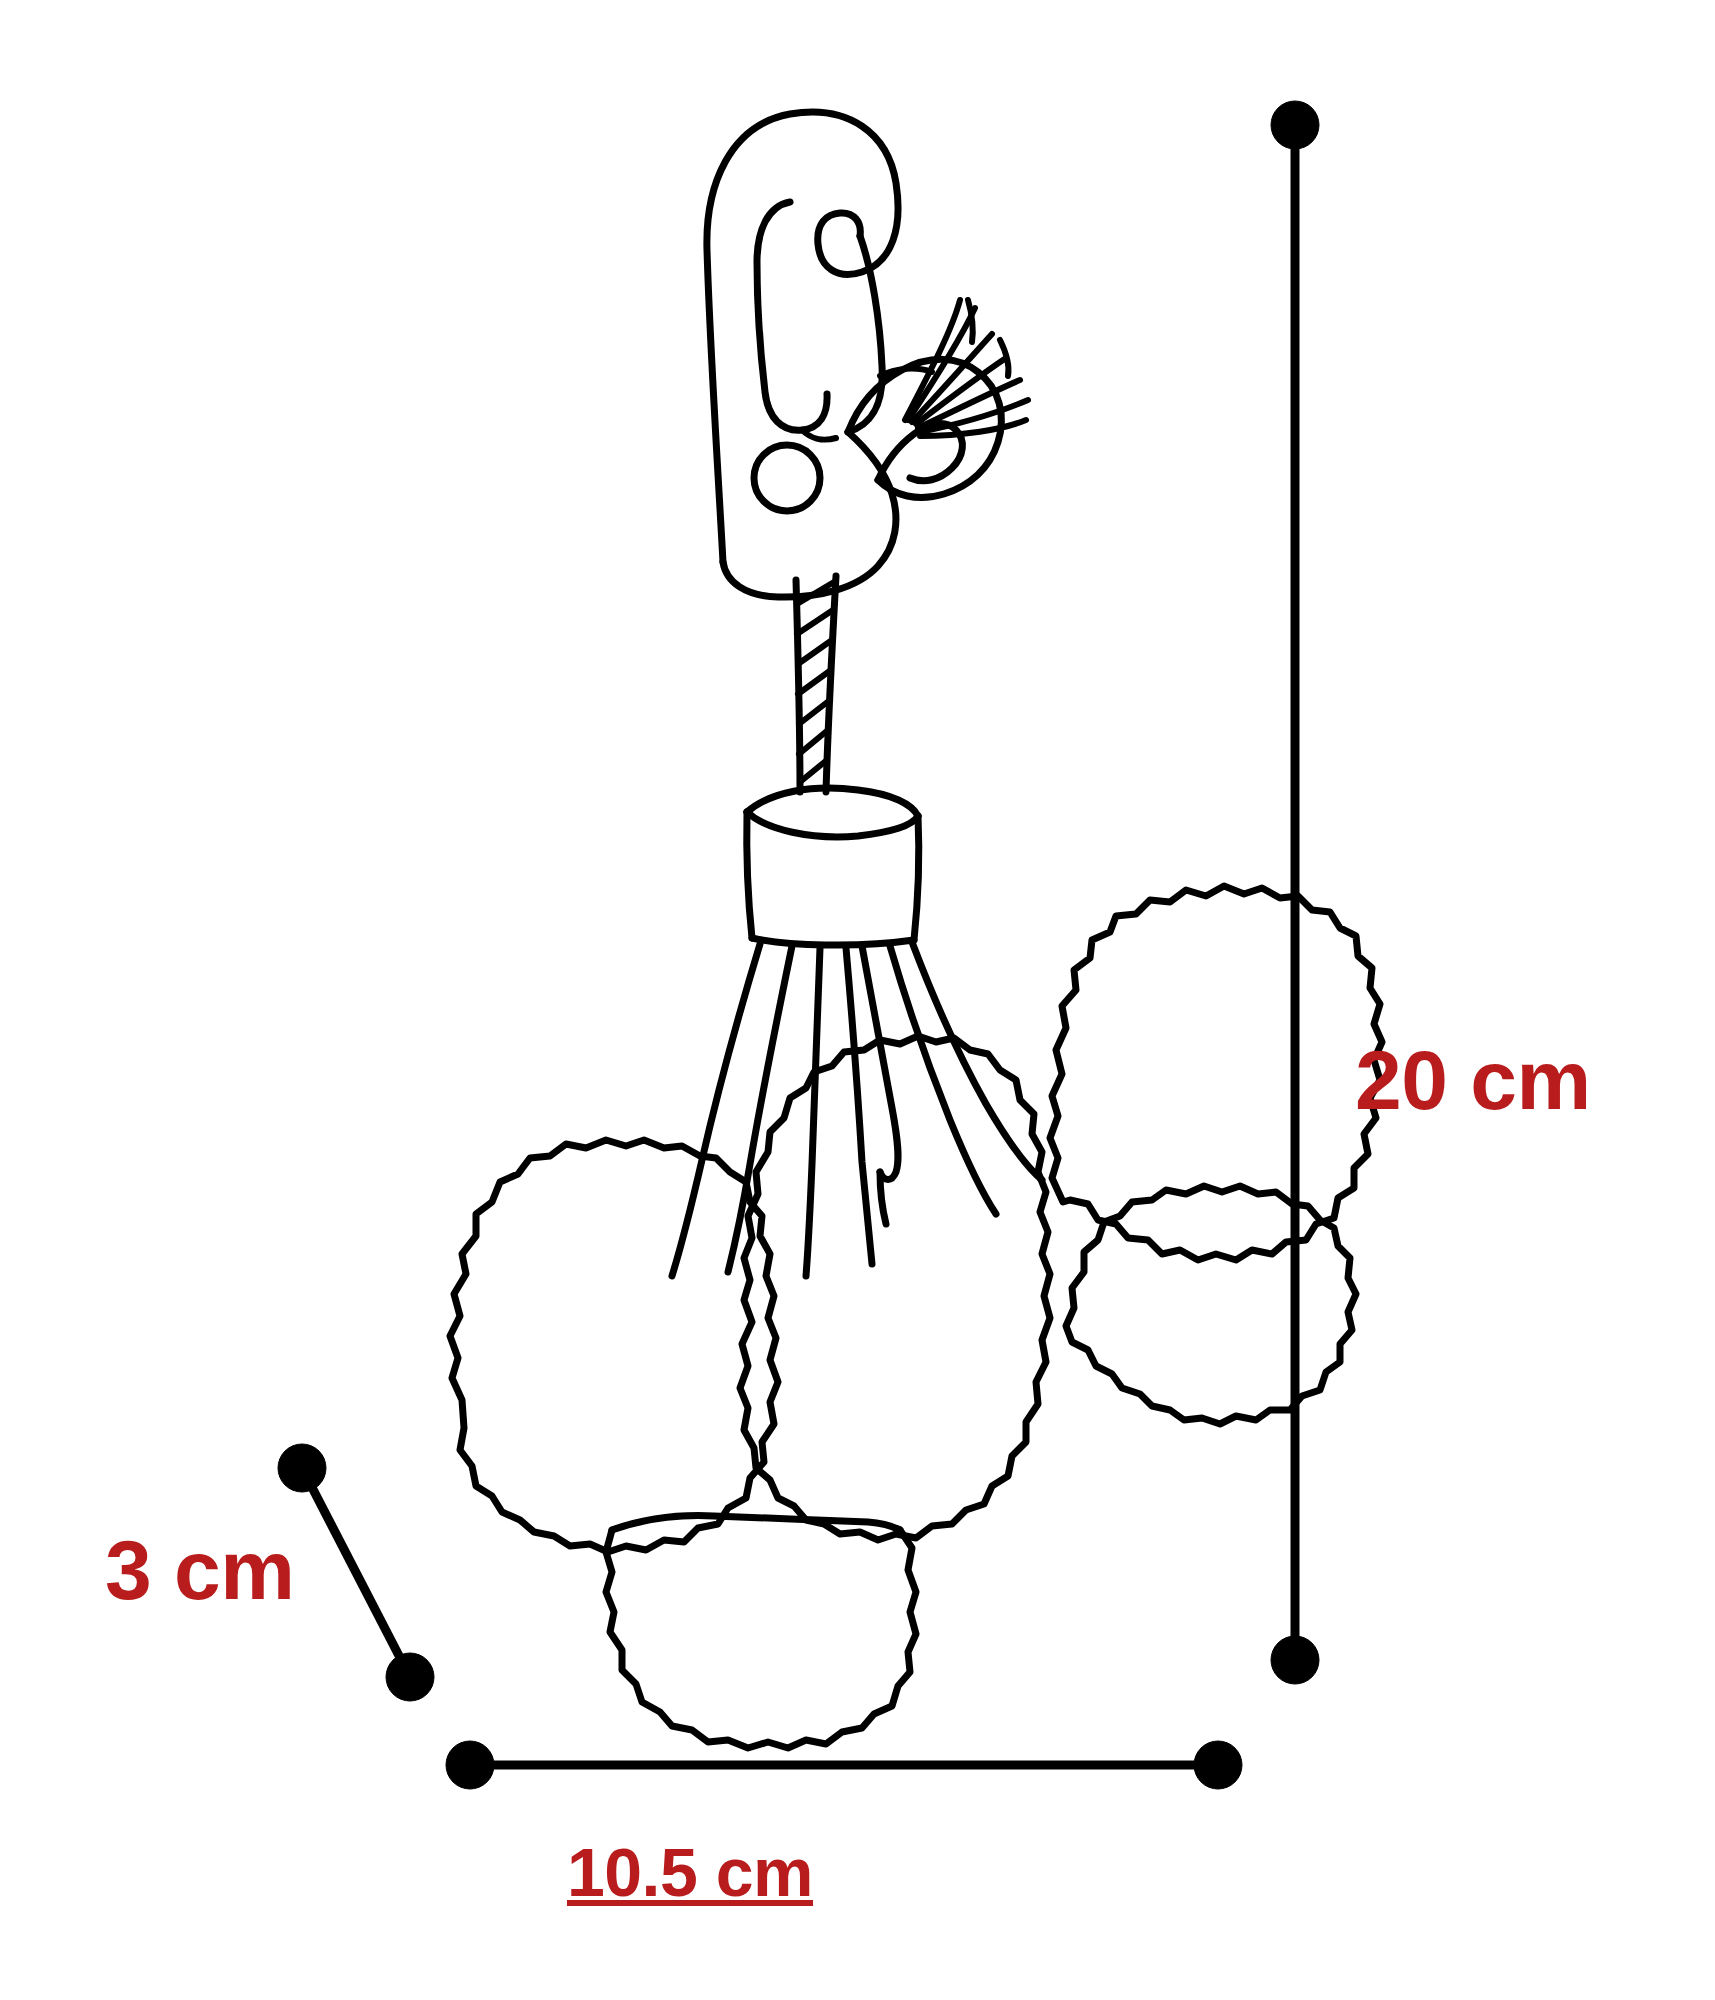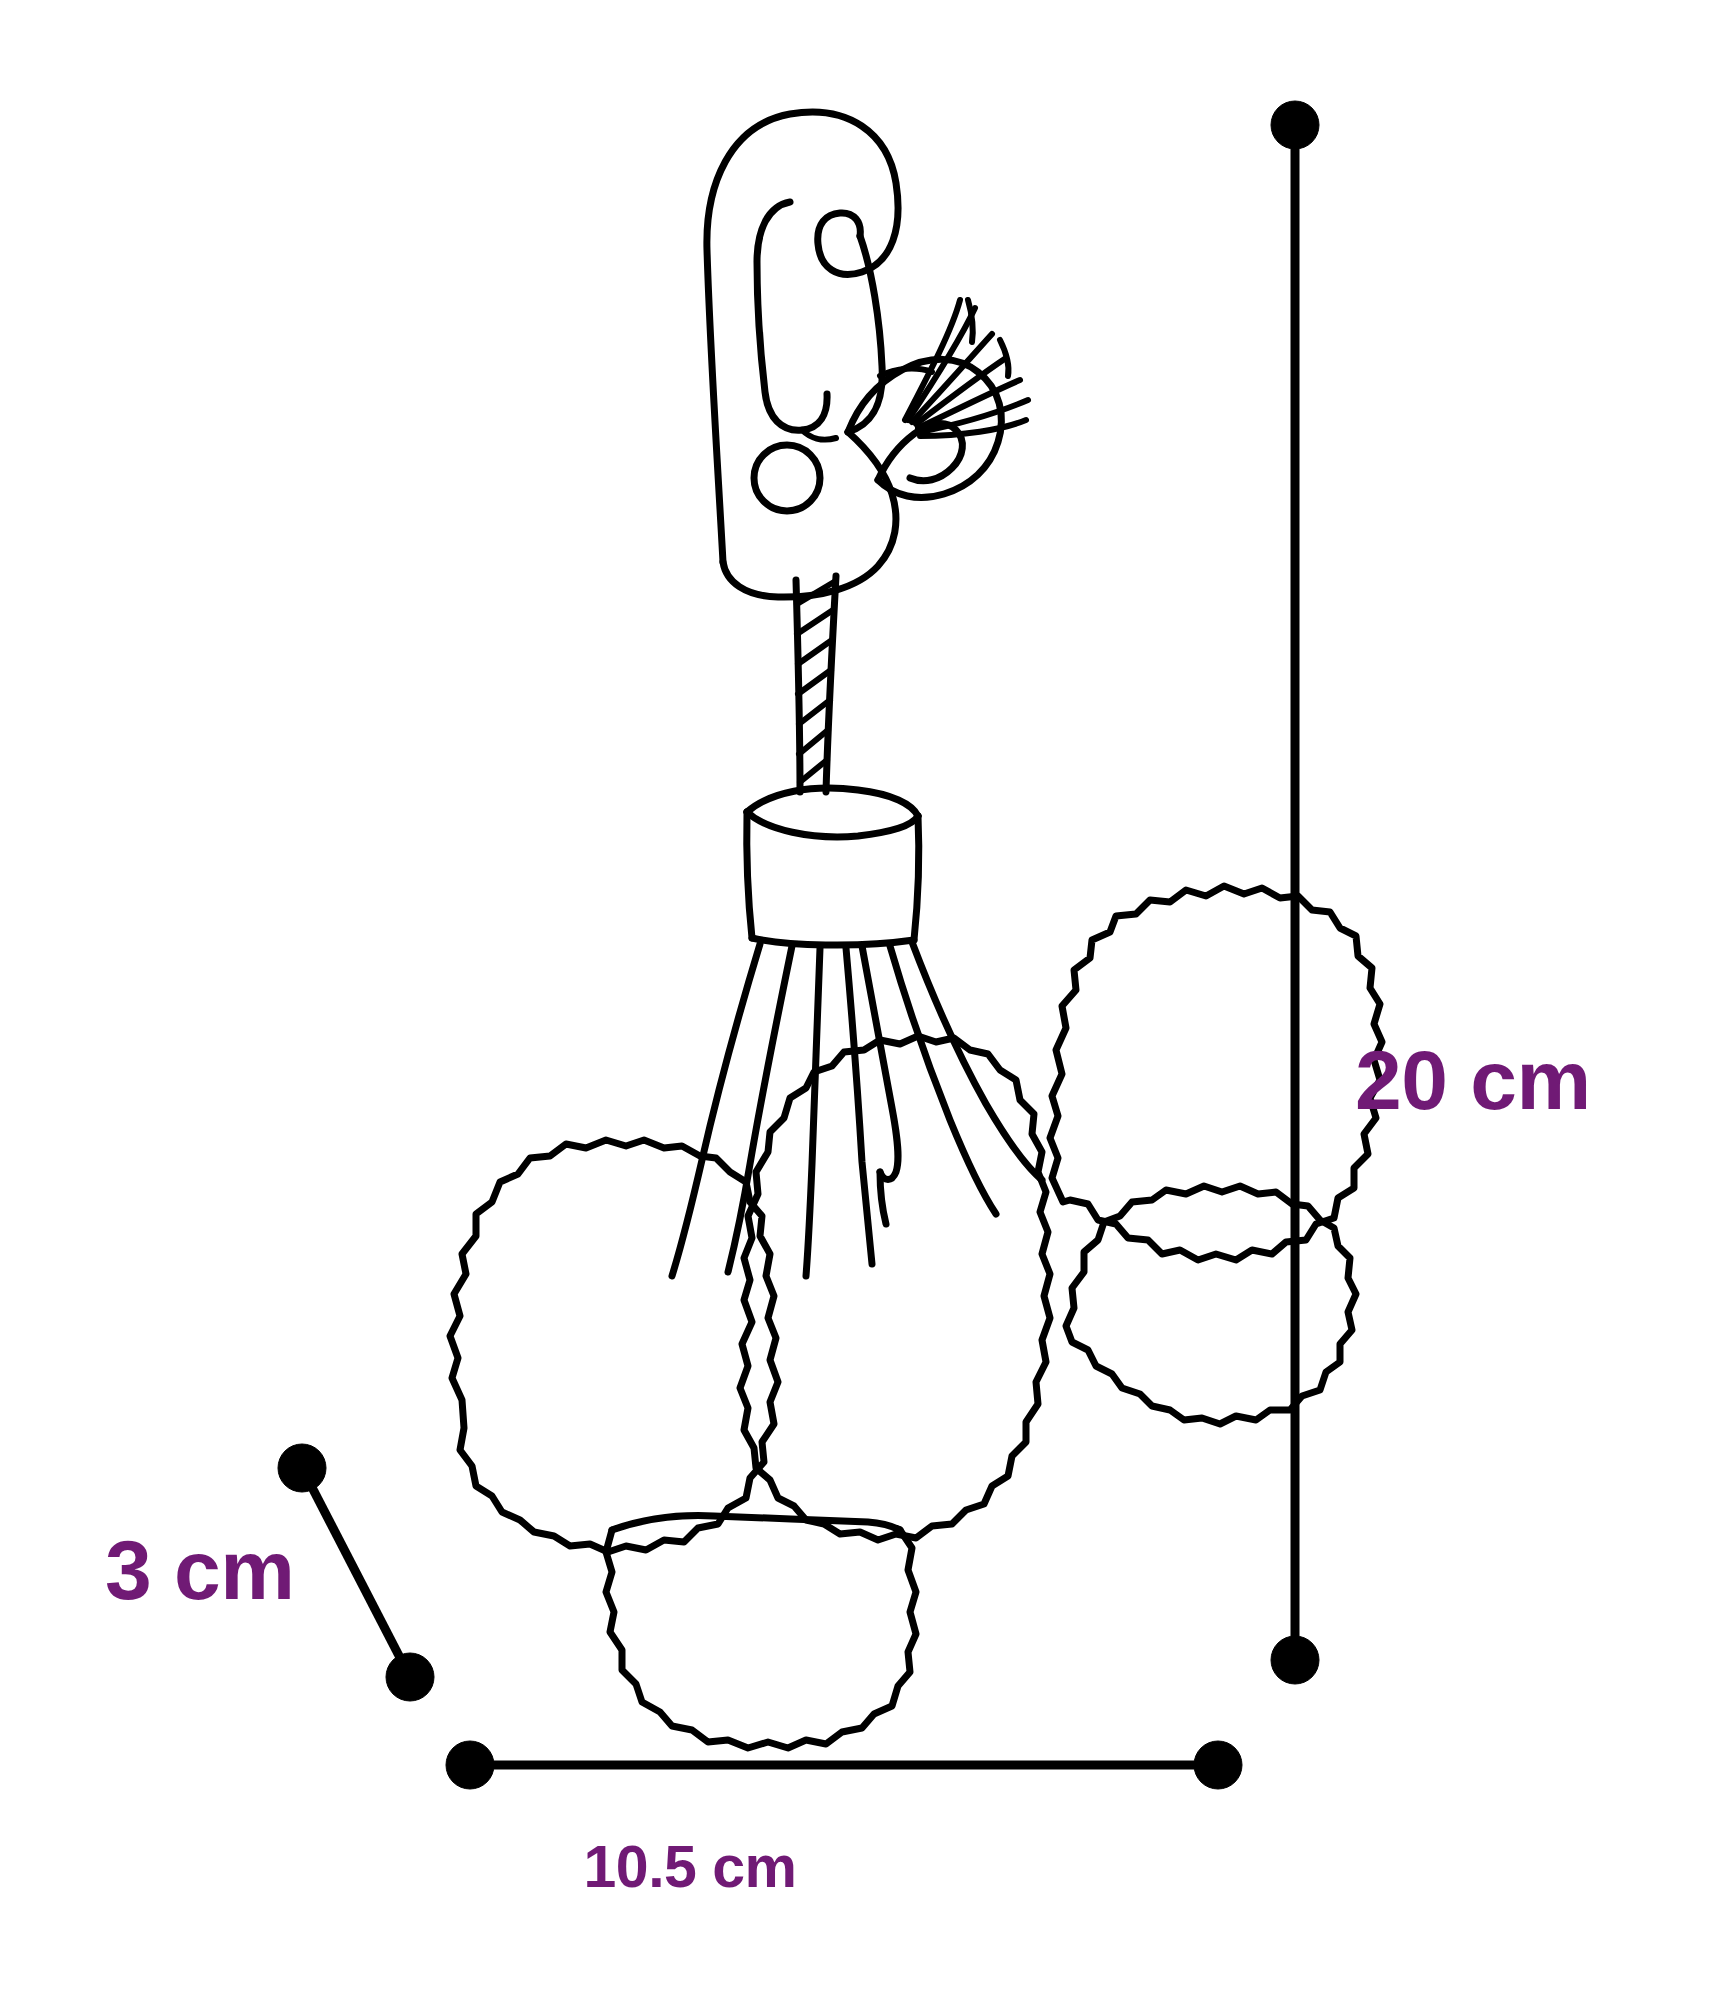--- a/index.html
+++ b/index.html
@@ -23,37 +23,38 @@
   }
   svg.layer {
     position: absolute;
     left: 0; top: 0;
     width: 1715px;
     height: 2000px;
     display: block;
   }
   .dim-label {
     position: absolute;
-    color: #701a75;
+    color: #b91c1c;
     font-weight: bold;
     letter-spacing: -0.5px;
     white-space: nowrap;
     line-height: 1;
     font-family: "Liberation Sans", sans-serif;
   }
   #label-height {
     left: 1355px;
     top: 1038px;
     font-size: 84px;
   }
   #label-width {
     left: 690px;
     top: 1838px;
-    font-size: 59px;
+    font-size: 68px;
     transform: translateX(-50%);
+    text-decoration: underline;
   }
   #label-depth {
     left: 105px;
     top: 1528px;
     font-size: 84px;
   }
 </style>
 </head>
 <body>
 

